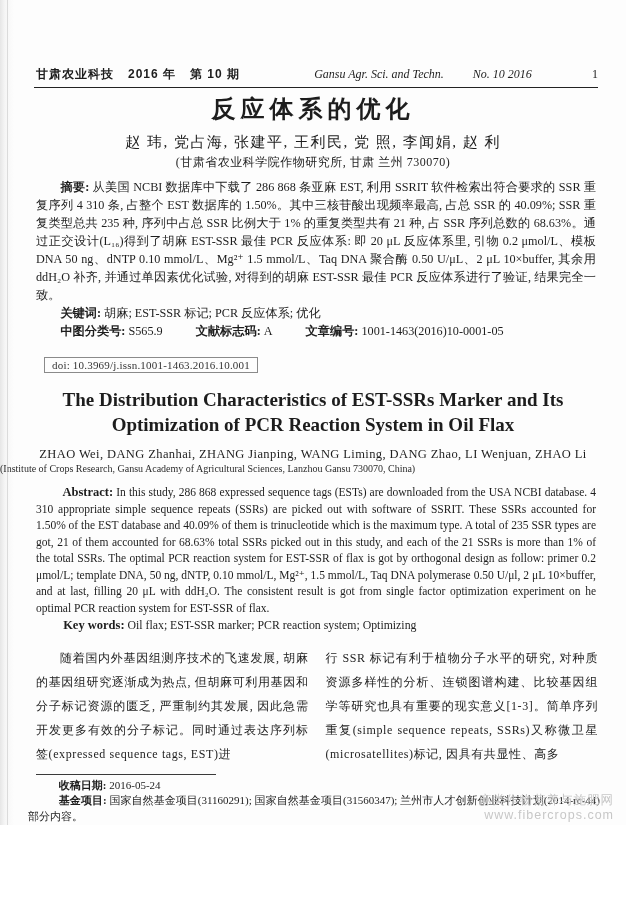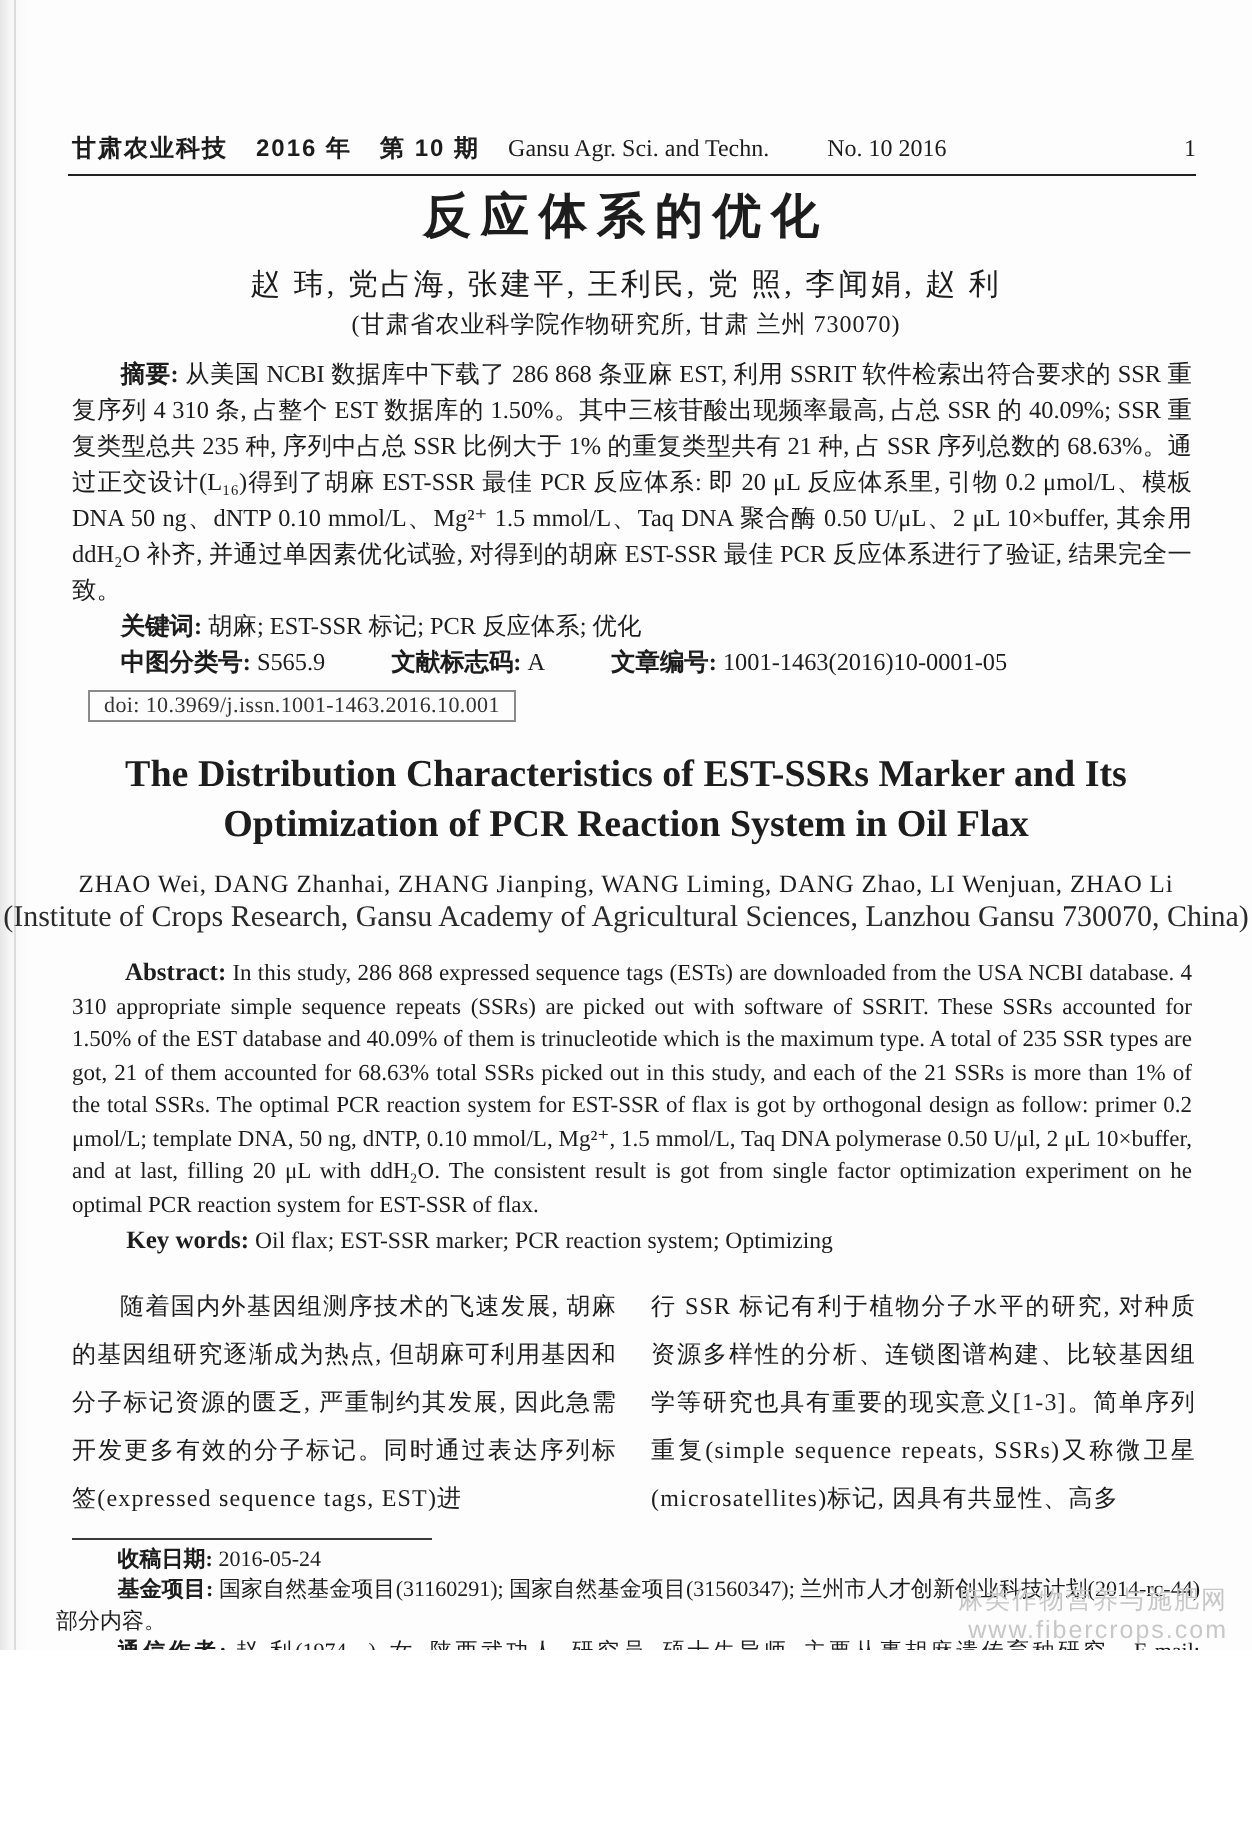--- a/index.html
+++ b/index.html
@@ -22,21 +22,21 @@
   .header{
     margin:66px 28px 0 36px;
     display:flex; align-items:baseline;
     font-size:12px; white-space:nowrap;
   }
   .header .cjk-bold{
     font-family:"Liberation Sans","DejaVu Sans",sans-serif;
     font-weight:bold; letter-spacing:1px;
   }
   .header .seg{ margin-right:14px; }
-  .header .mid{ flex:1; text-align:left; }
+  .header .mid{ flex:1; text-align:center; font-style:italic; }
   .header .mid .seg2{ margin-left:26px; }
   .header .pageno{ font-size:12px; }
 
   .header-rule{ border:0; border-top:1.7px solid #222; margin:4px 28px 0 34px; }
 
   
   .title-cn{
     margin-top:5px; text-align:center;
     font-family:"Liberation Sans","DejaVu Sans",sans-serif;
     font-weight:700; font-size:24px; line-height:31px; letter-spacing:5px;
@@ -51,32 +51,32 @@
     font-size:12.2px; line-height:18px; text-align:justify; text-indent:2em;
   }
   .b{ font-weight:bold; }
   .kw-cn, .clc-line{
     margin:0 30px 0 36px; text-indent:2em;
     font-size:12.2px; line-height:18px; white-space:nowrap;
   }
   .clc-line .pair{ margin-right:30px; }
 
   .doi-box{
-    display:inline-block; margin:5px 0 0 44px;
+    display:inline-block; margin:17px 0 0 44px;
     border:1px solid #8a8a8a; padding:1px 7px;
     font-size:11px; color:#333; letter-spacing:.2px;
   }
 
   
   .title-en{
     margin:14px 26px 0; text-align:center;
     font-weight:bold; font-size:19px; line-height:25px;
   }
   .authors-en{ margin-top:10px; text-align:center; font-size:12.5px; letter-spacing:.4px; }
-  .affil-en{ margin-top:1px; text-align:center; font-size:15px; color:#2b2b2b; }
+  .affil-en{ margin-top:1px; font-size:10px; color:#2b2b2b; }
 
   .abs-en{
     margin:10px 30px 0 36px;
     font-size:11.5px; line-height:16.5px; text-align:justify; text-indent:2.3em;
   }
   .abs-en .b{ font-size:12.5px; }
   .kw-en{
     margin:1px 30px 0 36px; text-indent:2.3em; font-size:11.8px; line-height:16.5px;
   }
   .kw-en .b{ font-size:12.5px; }

